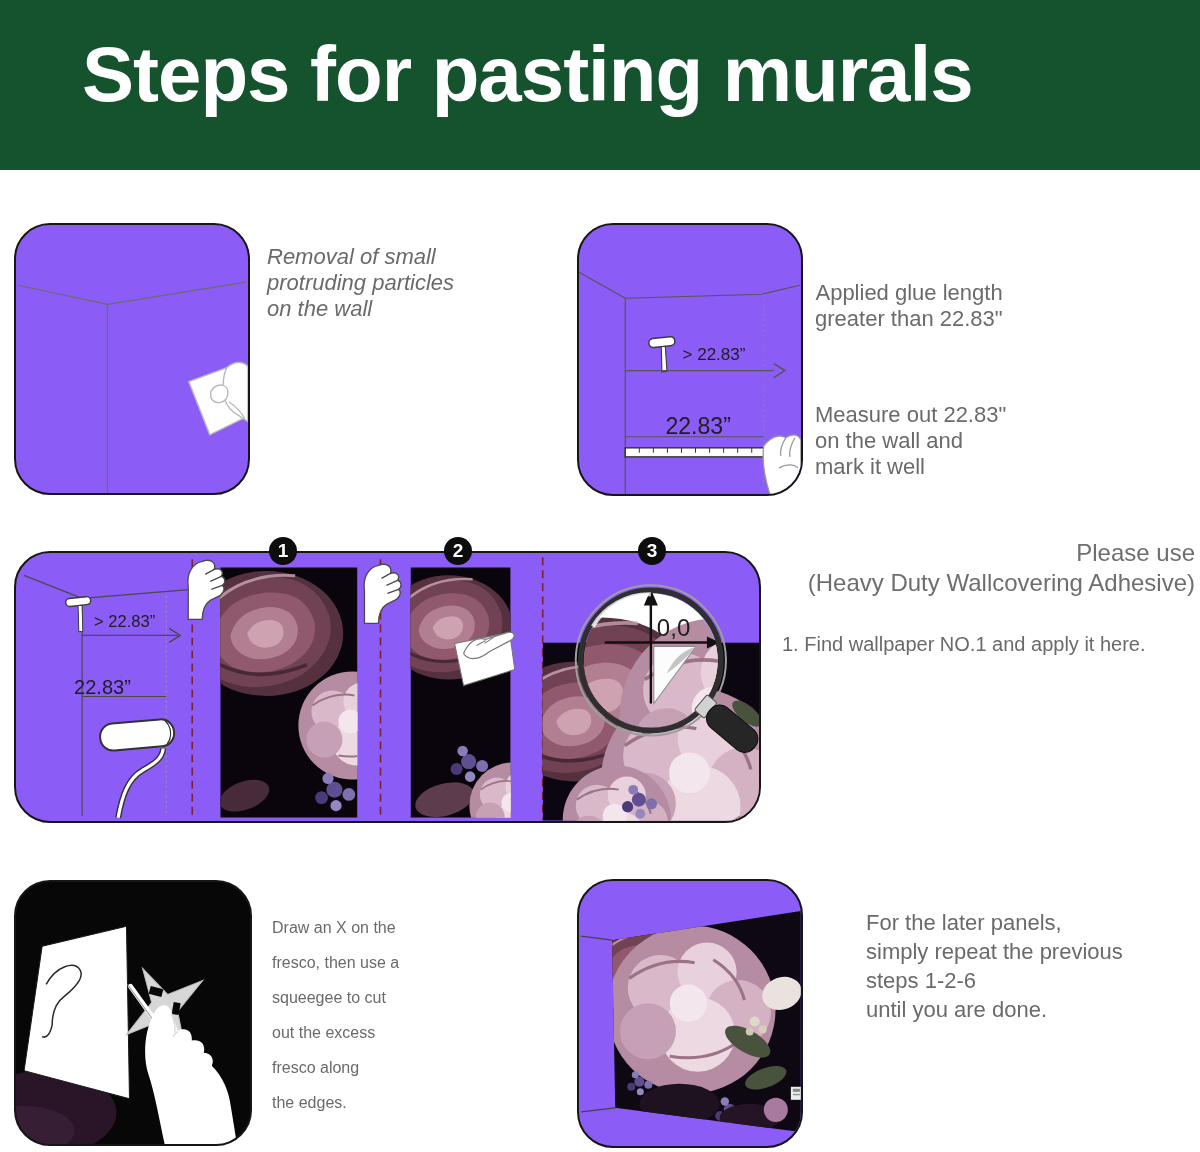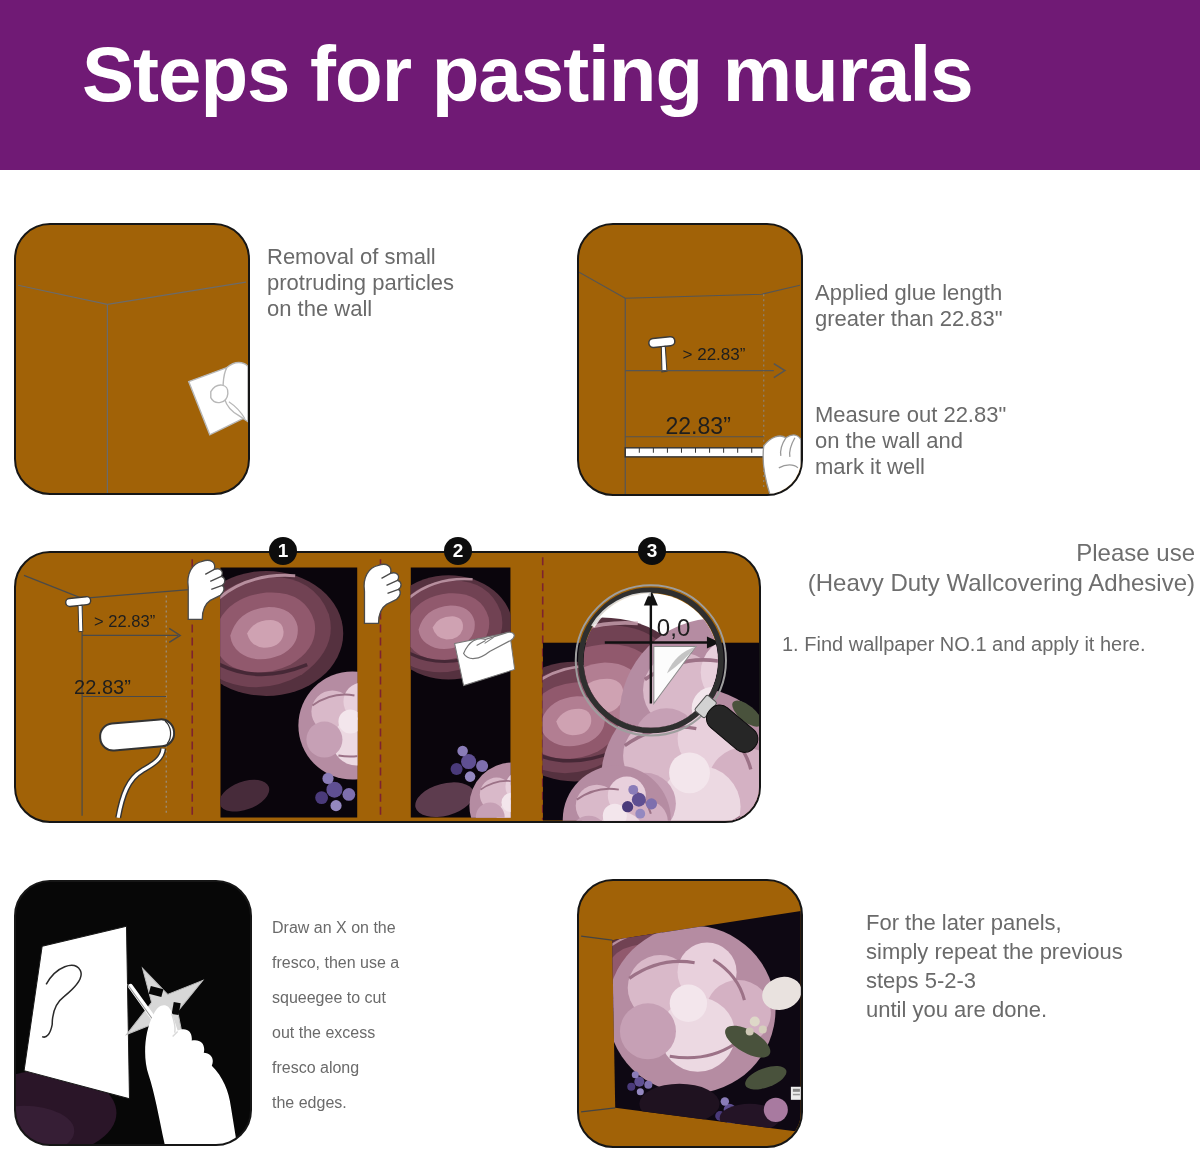--- a/index.html
+++ b/index.html
@@ -1,27 +1,27 @@
 <!DOCTYPE html>
 <html><head>
 <meta charset="utf-8">
 <style>
   html,body{margin:0;padding:0;background:#fff;}
   .page{position:relative;width:1200px;height:1152px;background:#ffffff;overflow:hidden;
         font-family:"Liberation Sans",sans-serif;}
-  .hdr{position:absolute;left:0;top:0;width:1200px;height:170px;background:#701a75;}
+  .hdr{position:absolute;left:0;top:0;width:1200px;height:170px;background:#14532d;}
   .hdr h1{margin:0;padding:34px 0 0 82px;font-size:78px;line-height:1.05;font-weight:700;
           color:#ffffff;letter-spacing:-1px;}
   .panel{position:absolute;box-sizing:border-box;border:2.5px solid #161616;border-radius:36px;
-         background:#a16207;overflow:hidden;}
+         background:#8b5cf6;overflow:hidden;}
   .panel.dark{background:#070707;}
   .panel svg{display:block;width:100%;height:100%;}
   .cap{position:absolute;white-space:pre-line;color:#6a6a6a;}
-  .cap-a{left:267px;top:244px;font-size:22px;line-height:26px;}
-  .cap-b1{left:815px;top:280px;font-size:22px;line-height:26px;}
+  .cap-a{left:267px;top:244px;font-size:22px;line-height:26px;font-style:italic;}
+  .cap-b1{left:815px;top:280px;font-size:22px;line-height:26px;text-align:right;}
   .cap-b2{left:815px;top:402px;font-size:22px;line-height:26px;}
   .note-title{left:765px;top:538px;width:430px;text-align:right;font-size:24px;line-height:30px;color:#6e6e6e;}
   .inst{font-size:20px;line-height:26px;}
   .inst-1{left:782px;top:631px;}
   .inst-2{left:782px;top:692px;}
   .inst-3{left:782px;top:765px;}
   .cap-d{left:272px;top:910px;font-size:16px;line-height:35px;}
   .cap-e{left:866px;top:908px;font-size:22px;line-height:29px;}
   .badge{position:absolute;width:28px;height:28px;border-radius:50%;background:#0d0d0d;color:#fff;
          font-weight:700;font-size:19px;display:flex;align-items:center;justify-content:center;z-index:6;}
@@ -298,16 +298,16 @@
         <g>
           <rect x="211" y="205" width="11" height="13" fill="#ececec"></rect>
           <rect x="213" y="207" width="7" height="3" fill="#888888"></rect>
           <rect x="213" y="212" width="7" height="1.5" fill="#999999"></rect>
         </g>
       </g>
     </svg>
   </div>
   <div class="cap cap-e">For the later panels,
 simply repeat the previous
-steps 5-2-3
+steps 1-2-6
 until you are done.</div>
 
 </div>
 
 </body></html>

